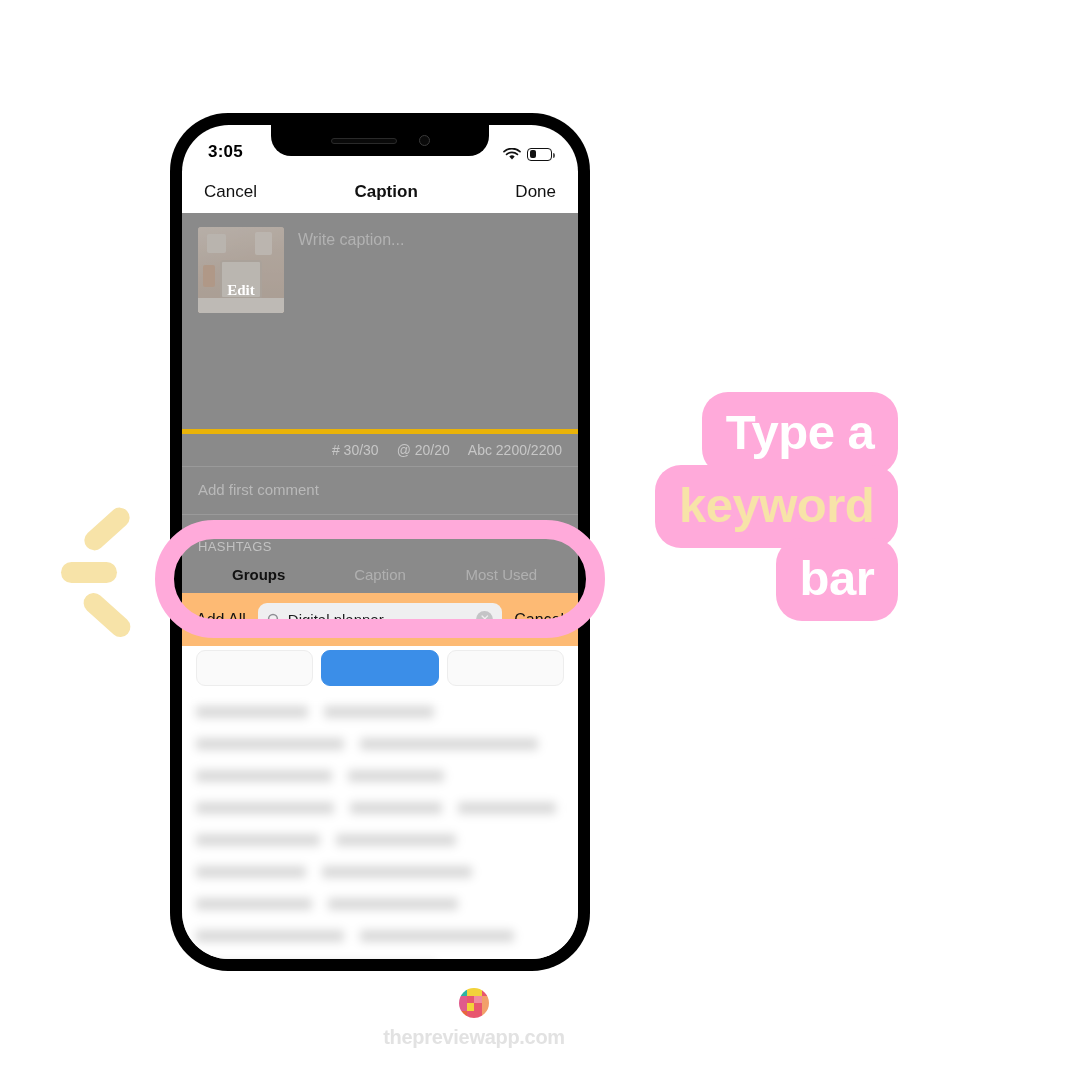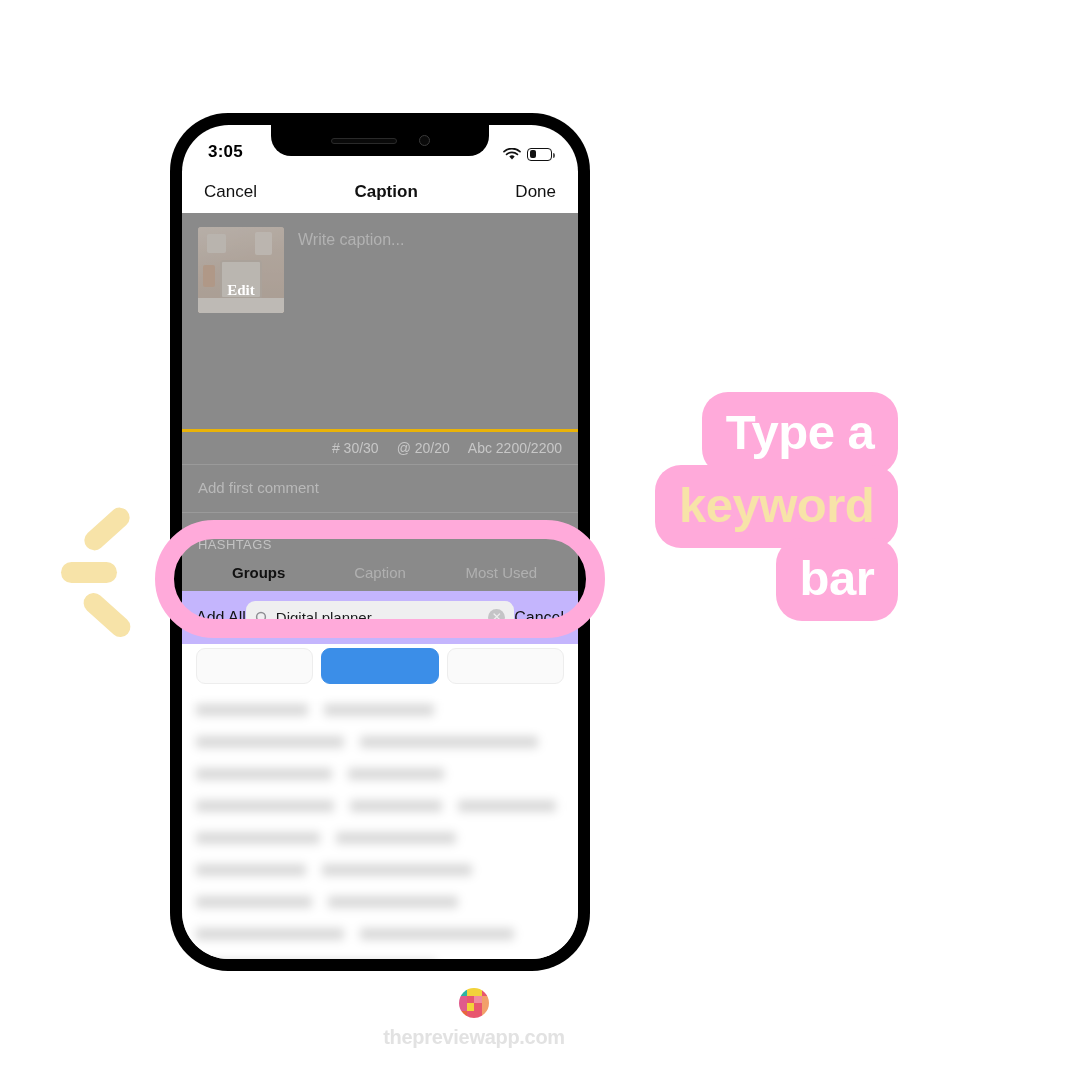--- a/index.html
+++ b/index.html
@@ -206,21 +206,21 @@
     padding-top: 4px;
   }
   .caption-space { height: 116px; }
   .counter-row {
     display: flex;
     justify-content: flex-end;
     gap: 18px;
     padding: 8px 16px;
     font-size: 14px;
     color: #c7c7c7;
-    border-top: 3px solid #eab308;
+    border-top: 5px solid #eab308;
     border-bottom: 1px solid #9a9a9a;
   }
   .comment-row {
     padding: 14px 16px;
     font-size: 15px;
     color: #b9b9b9;
     border-bottom: 1px solid #9a9a9a;
     height: 48px;
   }
   .hashtags-label {
@@ -236,24 +236,25 @@
   .tab {
     flex: 1;
     text-align: center;
     font-size: 15px;
     color: #b0b0b0;
   }
   .tab.active { color: #111; font-weight: bold; }
 
   
   .search-sheet {
-    background: #c4b5fd;
+    background: #fdba74;
     padding: 10px 14px;
     display: flex;
     align-items: center;
+    gap: 12px;
     position: relative;
     z-index: 12;
   }
   .add-all {
     font-size: 16px;
     color: #111;
     white-space: nowrap;
   }
   .search-field {
     flex: 1;

